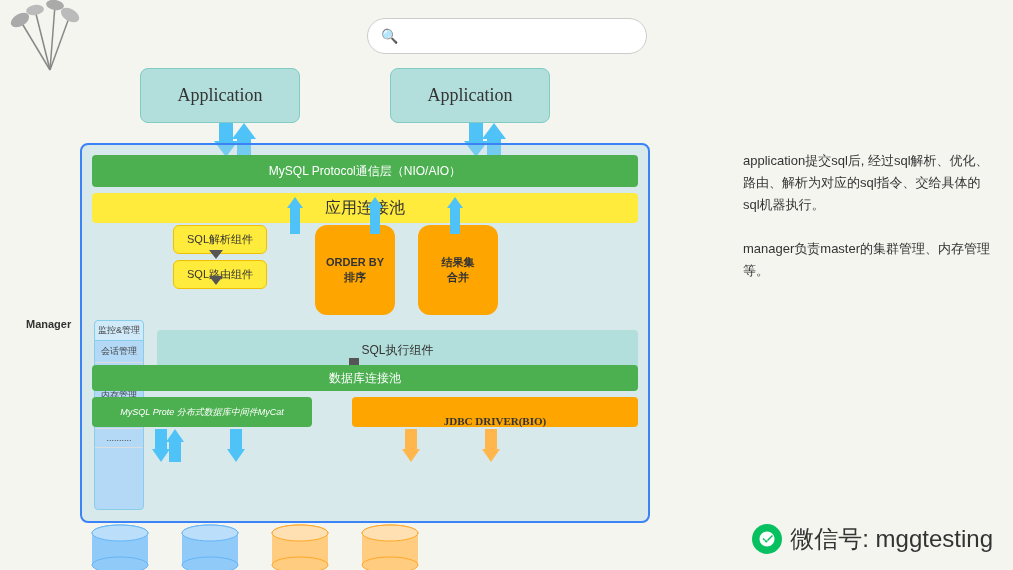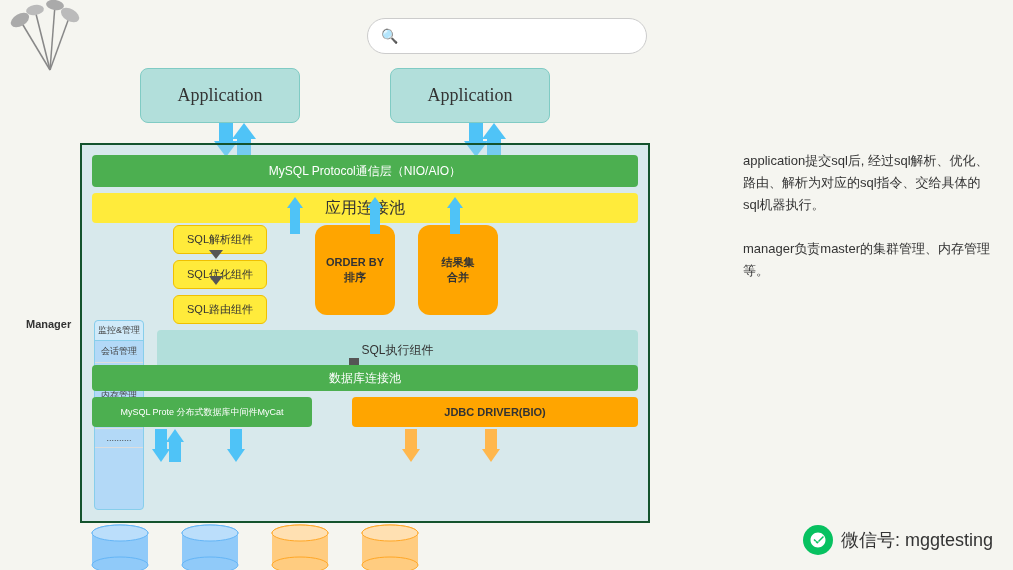--- a/index.html
+++ b/index.html
@@ -83,22 +83,22 @@
     }
 
     
     .mycat-main {
       position: absolute;
       top: 75px;
       left: 70px;
       width: 570px;
       height: 380px;
       background: rgba(173, 216, 230, 0.4);
-      border: 2px solid #14532d;
-      border-radius: 0;
+      border: 2px solid #3b82f6;
+      border-radius: 8px;
     }
 
     
     .protocol-layer {
       position: absolute;
       top: 10px;
       left: 10px;
       right: 10px;
       height: 32px;
       background: #4caf50;
@@ -221,25 +221,26 @@
     }
     .bottom-jdbc {
       position: absolute;
       top: 252px;
       left: 270px;
       right: 10px;
       height: 30px;
       background: #ffa500;
       border-radius: 4px;
       display: flex;
-      align-items: center;
+      align-items: flex-end;
       justify-content: center;
       color: #333;
       font-size: 11px;
       font-weight: bold;
+      font-family: Liberation Serif, serif;
     }
 
     
     .db-icons {
       position: absolute;
       top: 455px;
       left: 80px;
       display: flex;
       gap: 30px;
     }
@@ -262,21 +263,21 @@
     }
 
     
     .wechat-footer {
       position: absolute;
       bottom: 15px;
       right: 20px;
       display: flex;
       align-items: center;
       gap: 8px;
-      font-size: 18px;
+      font-size: 24px;
       color: #333;
     }
     .wechat-icon-circle {
       width: 30px;
       height: 30px;
       background: #07c160;
       border-radius: 50%;
       display: flex;
       align-items: center;
       justify-content: center;
@@ -427,21 +428,20 @@
       <div class="manager-title">监控&amp;管理</div>
       <div class="manager-item-sm">会话管理</div>
       <div class="manager-item-sm">心跳管理</div>
       <div class="manager-item-sm">内存管理</div>
       <div class="manager-item-sm">线程管理</div>
       <div class="manager-item-sm">..........</div>
     </div>
 
     <div class="sql-components">
       <div class="sql-comp-box">SQL解析组件</div>
-      <div class="sql-comp-box">SQL优化组件</div>
       <div class="sql-comp-box">SQL路由组件</div>
     </div>
 
     <div style="position:absolute; top:100px; left:127px;">
       <div class="small-arrow-down"></div>
     </div>
     <div style="position:absolute; top:126px; left:127px;">
       <div class="small-arrow-down"></div>
     </div>
 
@@ -476,21 +476,21 @@
     <div class="arrow-assembly" style="position:absolute; top:213px; left:265px;">
       <div style="width:10px; height:8px; background:#555;"></div>
       <div class="small-arrow-down"></div>
     </div>
 
     <div class="db-pool">
       <span>数据库连接池</span>
     </div>
 
     <div class="bottom-protocol">
-      <span style="font-size:9px;">MySQL Prote 分布式数据库中间件MyCat</span>
+      <span style="font-size:9px;font-style:italic;">MySQL Prote 分布式数据库中间件MyCat</span>
     </div>
     <div class="bottom-jdbc">
       <span>JDBC DRIVER(BIO)</span>
     </div>
 
     <div class="arrow-assembly" style="position:absolute; top:284px; left:70px;">
       <div style="width:12px; height:20px; background:#4fc3f7;"></div>
       <div class="big-arrow-down" style="border-top-color:#4fc3f7; border-left-width:9px; border-right-width:9px; border-top-width:13px;"></div>
     </div>
     <div class="arrow-assembly" style="position:absolute; top:284px; left:84px; flex-direction:column-reverse;">

